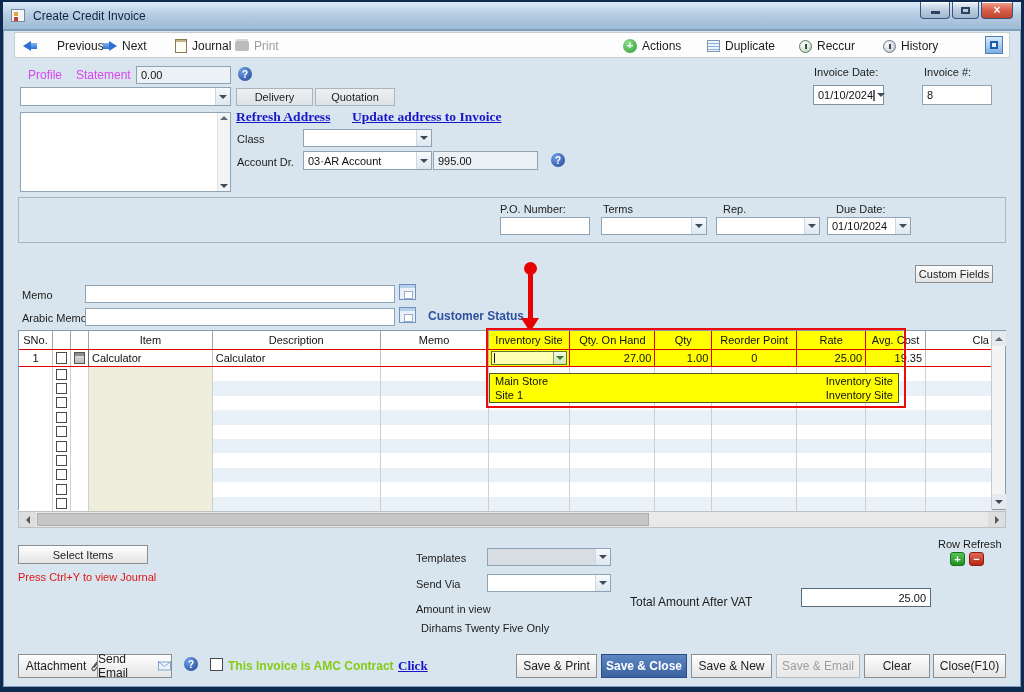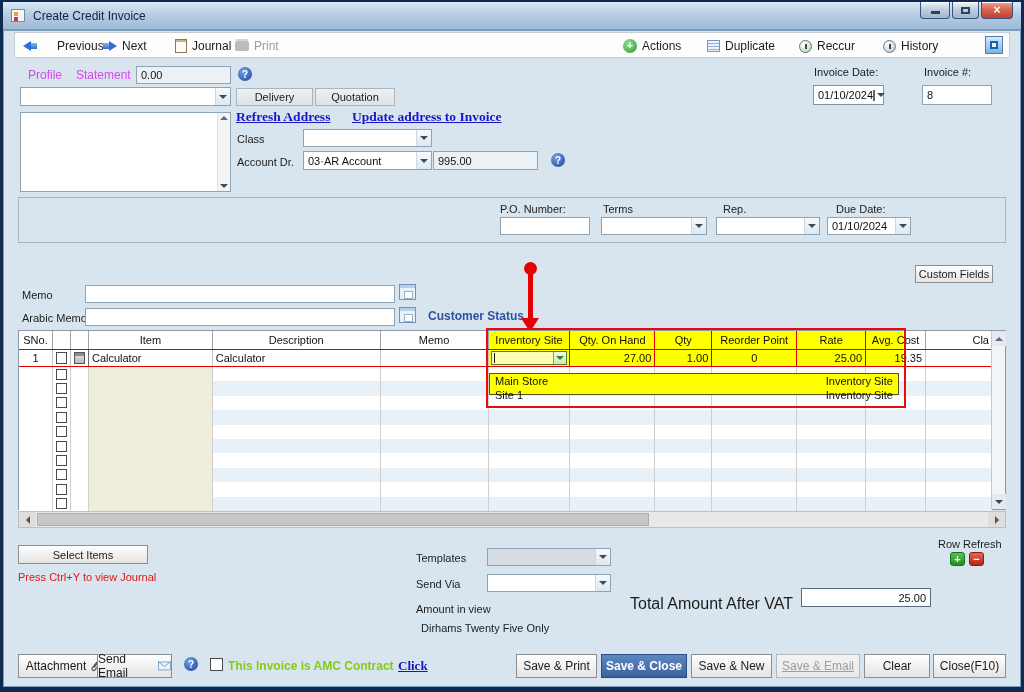--- a/index.html
+++ b/index.html
@@ -109,21 +109,21 @@
   .grow.alt .c-desc,.grow.alt .c-memo,.grow.alt .c-site,.grow.alt .c-qoh,.grow.alt .c-qty,
   .grow.alt .c-rp,.grow.alt .c-rate,.grow.alt .c-avg,.grow.alt .c-cla { background:#e9f1f8; }
   .grow .c-item { background:#efeedd; }
   .grow .cb { width:11px; height:11px; }
   .ic-rowitem { width:15px; height:12px; border:1px solid #555; background:linear-gradient(#ececec,#b8b8b8); box-shadow:inset 0 3px 0 #8d8d8d; }
   .site-combo { width:100%; height:14px; border:1px solid #567d2e; background:#ffffb2; display:flex; align-items:center; }
   .caret { width:1px; height:10px; background:#111; margin-left:2px; }
   .site-combo .dd2 { margin-left:auto; width:13px; height:100%; display:flex; align-items:center; justify-content:center;
     background:linear-gradient(#f2fae4,#d3e8b4); border-left:1px solid #86a45a; }
   .dd2 .tri-d { border-top-color:#3d7a2e; }
-  .popup { position:absolute; left:470px; top:42px; width:410px; height:22px; background:#ffff00; border:1px solid #55551e; z-index:4; }
+  .popup { position:absolute; left:470px; top:42px; width:410px; height:30px; background:#ffff00; border:1px solid #55551e; z-index:4; }
   .popt { height:14px; display:flex; justify-content:space-between; align-items:center; padding:0 5px; font-size:11px; color:#111; }
   .redrect { position:absolute; left:467px; top:-3px; width:420px; height:80px; border:2px solid #ea0c0c; z-index:5; pointer-events:none; }
   .vscroll { position:absolute; right:0; top:0; bottom:0; width:14px; background:#f2f4f6; border-left:1px solid #c2c9cf;
     display:flex; flex-direction:column; justify-content:space-between; align-items:center; padding:0; z-index:6; }
   .varrow { width:14px; height:15px; background:#e6eaee; display:flex; align-items:center; justify-content:center; }
 
   .hscroll { position:absolute; left:18px; top:511px; width:988px; height:17px; background:#e9e9e9; border:1px solid #c0c0c0; }
   .harrow { position:absolute; top:0; width:17px; height:15px; background:#dedede; display:flex; align-items:center; justify-content:center; }
   .hthumb { position:absolute; left:18px; top:1px; width:612px; height:13px; background:#c6c6c6; border:1px solid #adadad; }
 
@@ -550,21 +550,21 @@
   <div class="lbl" style="left:416px;top:578px;">Send Via</div>
   <div class="combo" style="left:487px;top:574px;width:124px;height:18px;">
     <span></span>
     <span class="dd">
         <i class="tri-d"></i>
       </span>
   </div>
   <div class="lbl" style="left:416px;top:603px;">Amount in view</div>
   <div class="lbl" style="left:421px;top:622px;">Dirhams  Twenty Five Only</div>
 
-  <div class="lbl" style="left:630px;top:595px;font-size:16px;">Total Amount After VAT</div>
+  <div class="lbl" style="left:630px;top:595px;font-size:12px;">Total Amount After VAT</div>
   <div class="field" style="left:801px;top:588px;width:130px;height:19px;justify-content:flex-end;border-color:#5a6a78;">25.00</div>
 
   <div class="lbl" style="left:938px;top:538px;">Row Refresh</div>
   <div class="rh-btn rh-plus" style="left:950px;top:552px;">+</div>
   <div class="rh-btn rh-minus" style="left:969px;top:552px;">−</div>
 
   <div class="btn" style="left:18px;top:654px;width:90px;height:24px;">
     <span>Attachment</span>
     <svg width="10" height="13" viewBox="0 0 10 13">
       <path d="M7.5 1.5 L2.5 7.5 C1 9.5 3.5 11.5 5 9.8 L8.5 5.5 C9.5 4 7.8 2.8 6.8 4 L3.8 7.6" fill="none" stroke="#555" stroke-width="1.2"></path>
@@ -578,16 +578,16 @@
     </svg>
   </div>
   <div class="help" style="left:184px;top:657px;">?</div>
   <span class="cb" style="position:absolute;left:210px;top:658px;width:13px;height:13px;"></span>
   <div class="amc" style="left:228px;top:659px;">This Invoice is AMC Contract</div>
   <div class="serif-link" style="left:398px;top:658px;font-size:13px;">Click</div>
 
   <div class="btn" style="left:516px;top:654px;width:81px;height:24px;">Save &amp; Print</div>
   <div class="btn primary" style="left:601px;top:654px;width:86px;height:24px;">Save &amp; Close</div>
   <div class="btn" style="left:691px;top:654px;width:81px;height:24px;">Save &amp; New</div>
-  <div class="btn disabled" style="left:776px;top:654px;width:84px;height:24px;text-decoration:underline;">Save &amp; Email</div>
+  <div class="btn disabled" style="left:776px;top:654px;width:84px;height:24px;">Save &amp; Email</div>
   <div class="btn" style="left:864px;top:654px;width:66px;height:24px;">Clear</div>
   <div class="btn" style="left:933px;top:654px;width:73px;height:24px;">Close(F10)</div>
 </div>
 
 </body></html>

